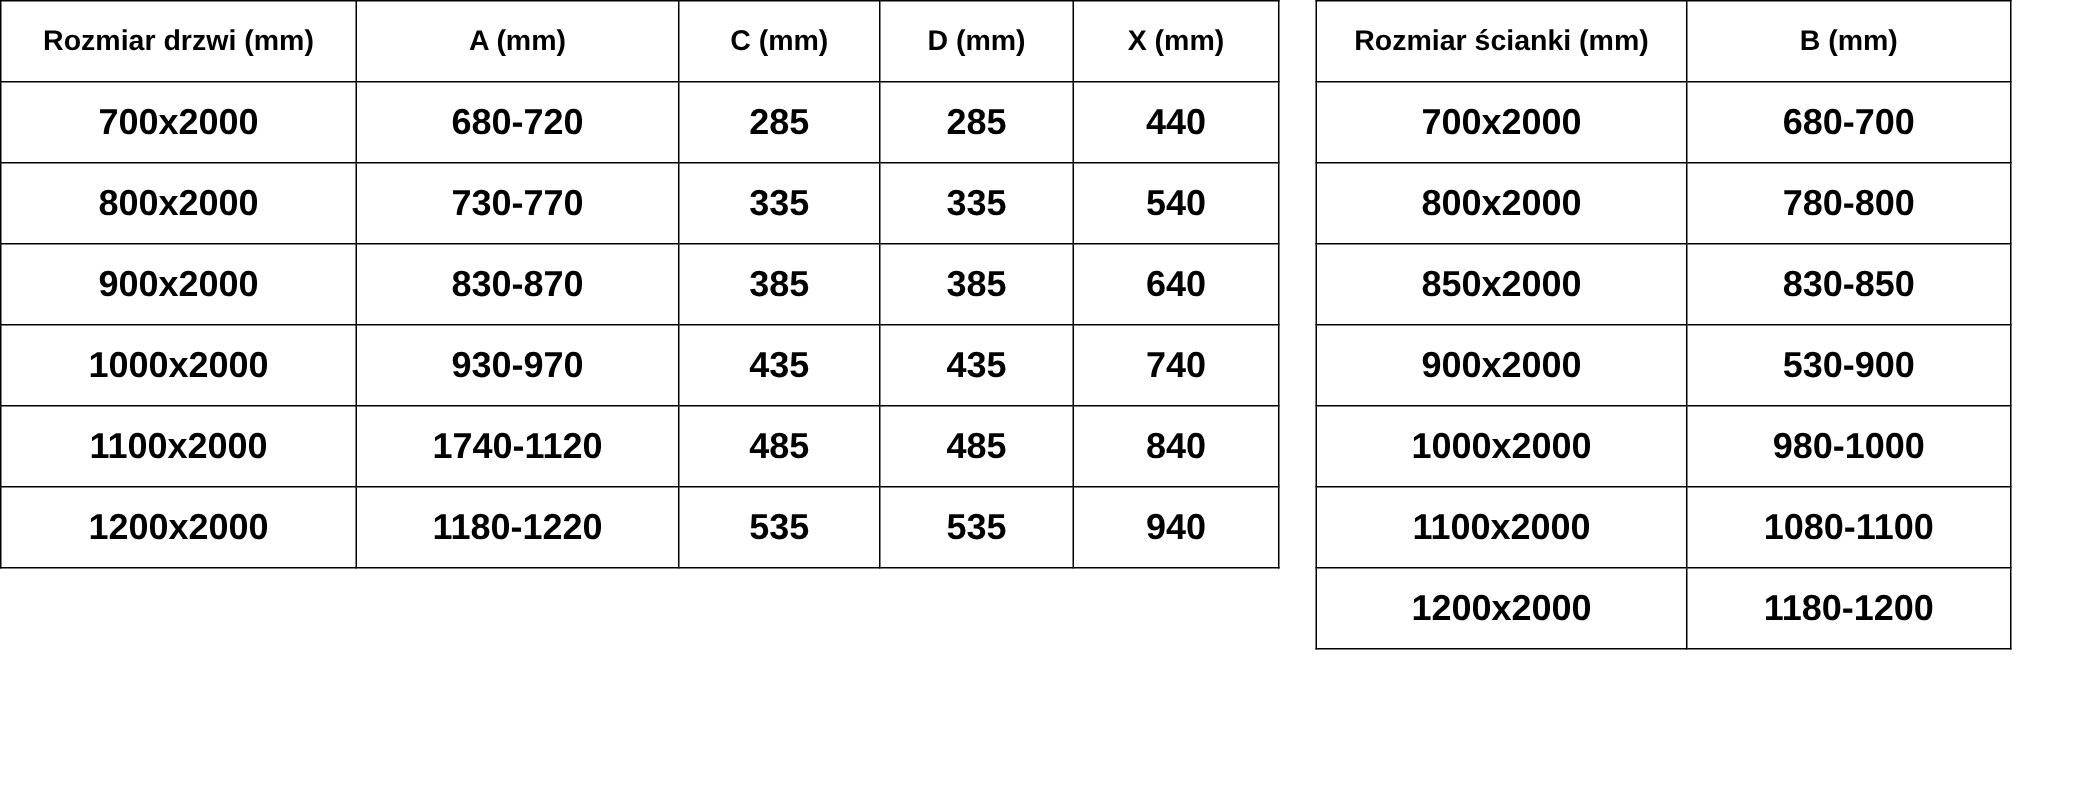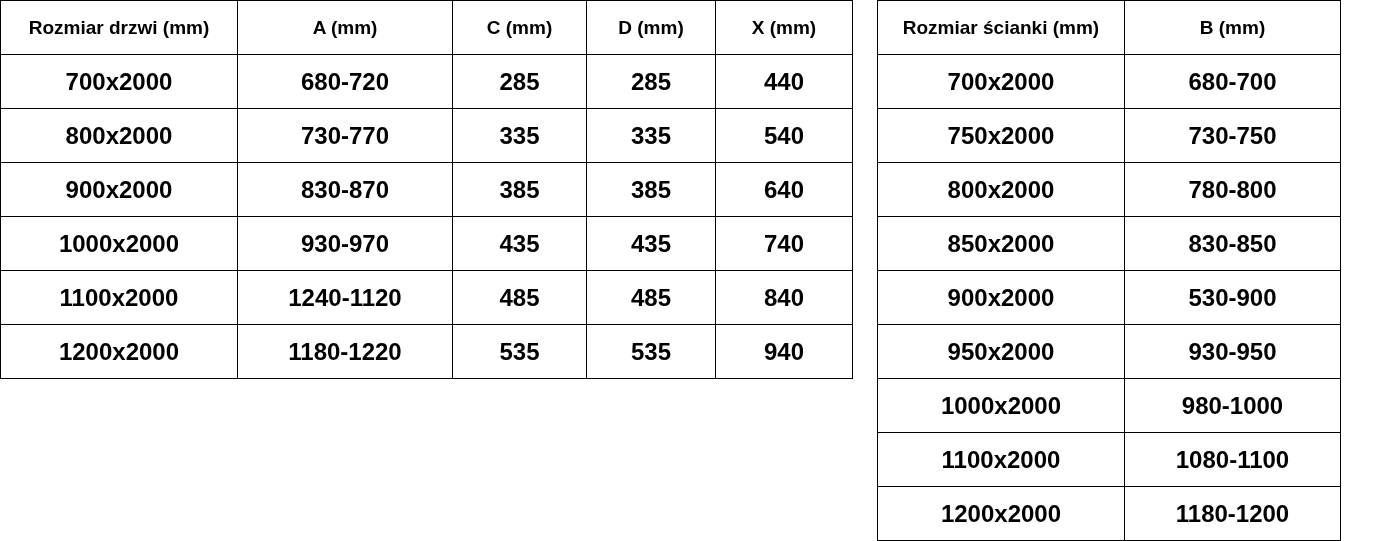--- a/index.html
+++ b/index.html
@@ -101,21 +101,21 @@
       </tr>
       <tr>
         <td>1000x2000</td>
         <td>930-970</td>
         <td>435</td>
         <td>435</td>
         <td>740</td>
       </tr>
       <tr>
         <td>1100x2000</td>
-        <td>1240-1120</td>
+        <td>1740-1120</td>
         <td>485</td>
         <td>485</td>
         <td>840</td>
       </tr>
       <tr>
         <td>1200x2000</td>
         <td>1180-1220</td>
         <td>535</td>
         <td>535</td>
         <td>940</td>
@@ -133,38 +133,30 @@
         <th>Rozmiar ścianki (mm)</th>
         <th>B (mm)</th>
       </tr>
     </thead>
     <tbody>
       <tr>
         <td>700x2000</td>
         <td>680-700</td>
       </tr>
       <tr>
-        <td>750x2000</td>
-        <td>730-750</td>
-      </tr>
-      <tr>
         <td>800x2000</td>
         <td>780-800</td>
       </tr>
       <tr>
         <td>850x2000</td>
         <td>830-850</td>
       </tr>
       <tr>
         <td>900x2000</td>
         <td>530-900</td>
-      </tr>
-      <tr>
-        <td>950x2000</td>
-        <td>930-950</td>
       </tr>
       <tr>
         <td>1000x2000</td>
         <td>980-1000</td>
       </tr>
       <tr>
         <td>1100x2000</td>
         <td>1080-1100</td>
       </tr>
       <tr>

